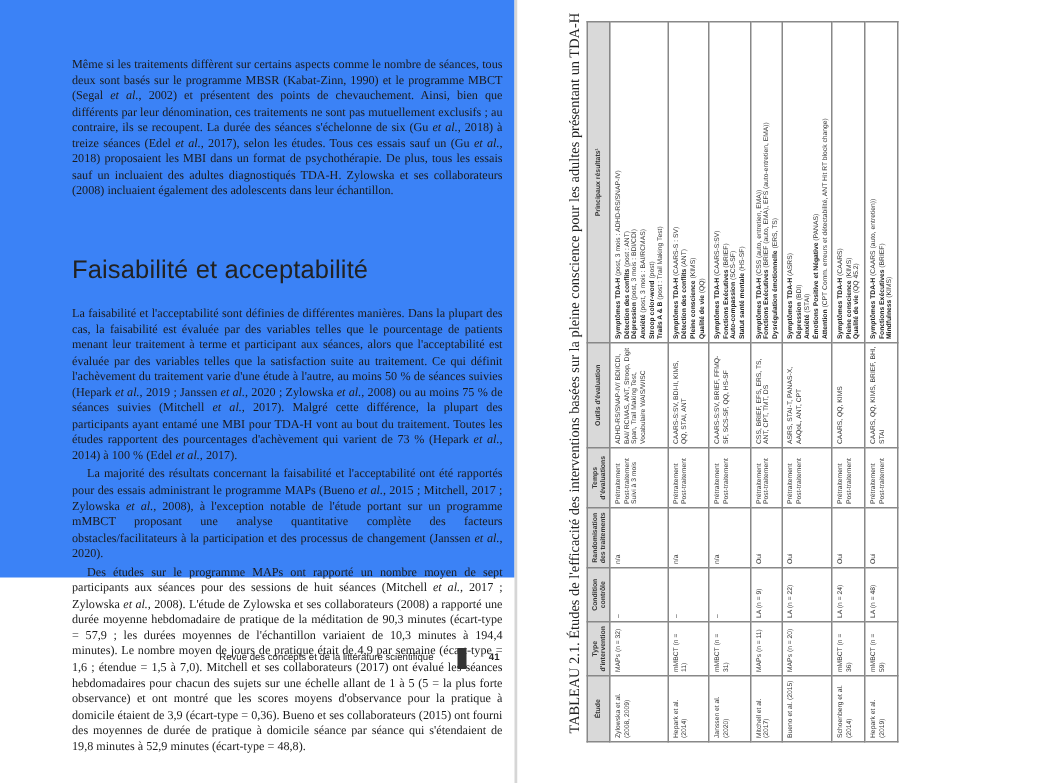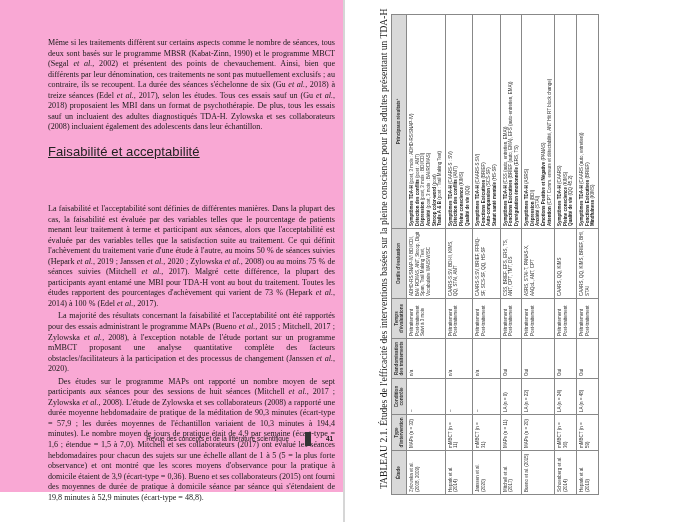--- a/index.html
+++ b/index.html
@@ -1,44 +1,43 @@
 <!DOCTYPE html>
 <html><head>
 <meta charset="utf-8">
 <style>
   * { box-sizing: border-box; margin: 0; padding: 0; }
   html, body { width: 692px; height: 522px; background: #ffffff; overflow: hidden; }
   body { position: relative; font-family: "Liberation Serif", "DejaVu Serif", serif; color: #1a1a1a; }
 
   .page-left {
-    position: absolute; left: 0; top: 0; width: 343px; height: 492px; background: #f9a8d4;
+    position: absolute; left: 0; top: 0; width: 343px; height: 385px; background: #3b82f6;
   }
   .divider {
     position: absolute; left: 343px; top: 0; width: 2px; height: 522px; background: #d6d6d6;
   }
   .page-right {
     position: absolute; left: 345px; top: 0; width: 347px; height: 522px; background: #fff;
   }
 
   .text-block {
     position: absolute; left: 48px; width: 287px;
     font-size: 8.1px; line-height: 10.55px; text-align: justify;
     hyphens: auto;
   }
   .text-block p { text-indent: 0; }
   .text-block p.indent { text-indent: 10px; margin-top: 2px; }
   .text-block em { font-style: italic; }
 
   #para-intro { top: 38px; }
   .section-heading {
-    position: absolute; left: 48px; top: 144px;
+    position: absolute; left: 48px; top: 170px;
     font-family: "Liberation Sans", "DejaVu Sans", sans-serif;
-    font-size: 13px; font-weight: normal; color: #222;
+    font-size: 17px; font-weight: normal; color: #222;
     letter-spacing: 0.1px;
-    text-decoration: underline;
   }
   #para-body { top: 170px; margin-top: 34px; }
 
   .footer {
     position: absolute; top: 432px; left: 48px; width: 287px; height: 12px;
     font-family: "Liberation Sans", "DejaVu Sans", sans-serif; font-size: 6.4px;
   }
   .footer .running-title { position: absolute; right: 46px; top: 3px; color: #222; }
   .footer .bar { position: absolute; right: 24px; top: 0; width: 6px; height: 14px; background: #333; }
   .footer .page-num { position: absolute; right: 2px; top: 3px; font-weight: bold; color: #222; }

